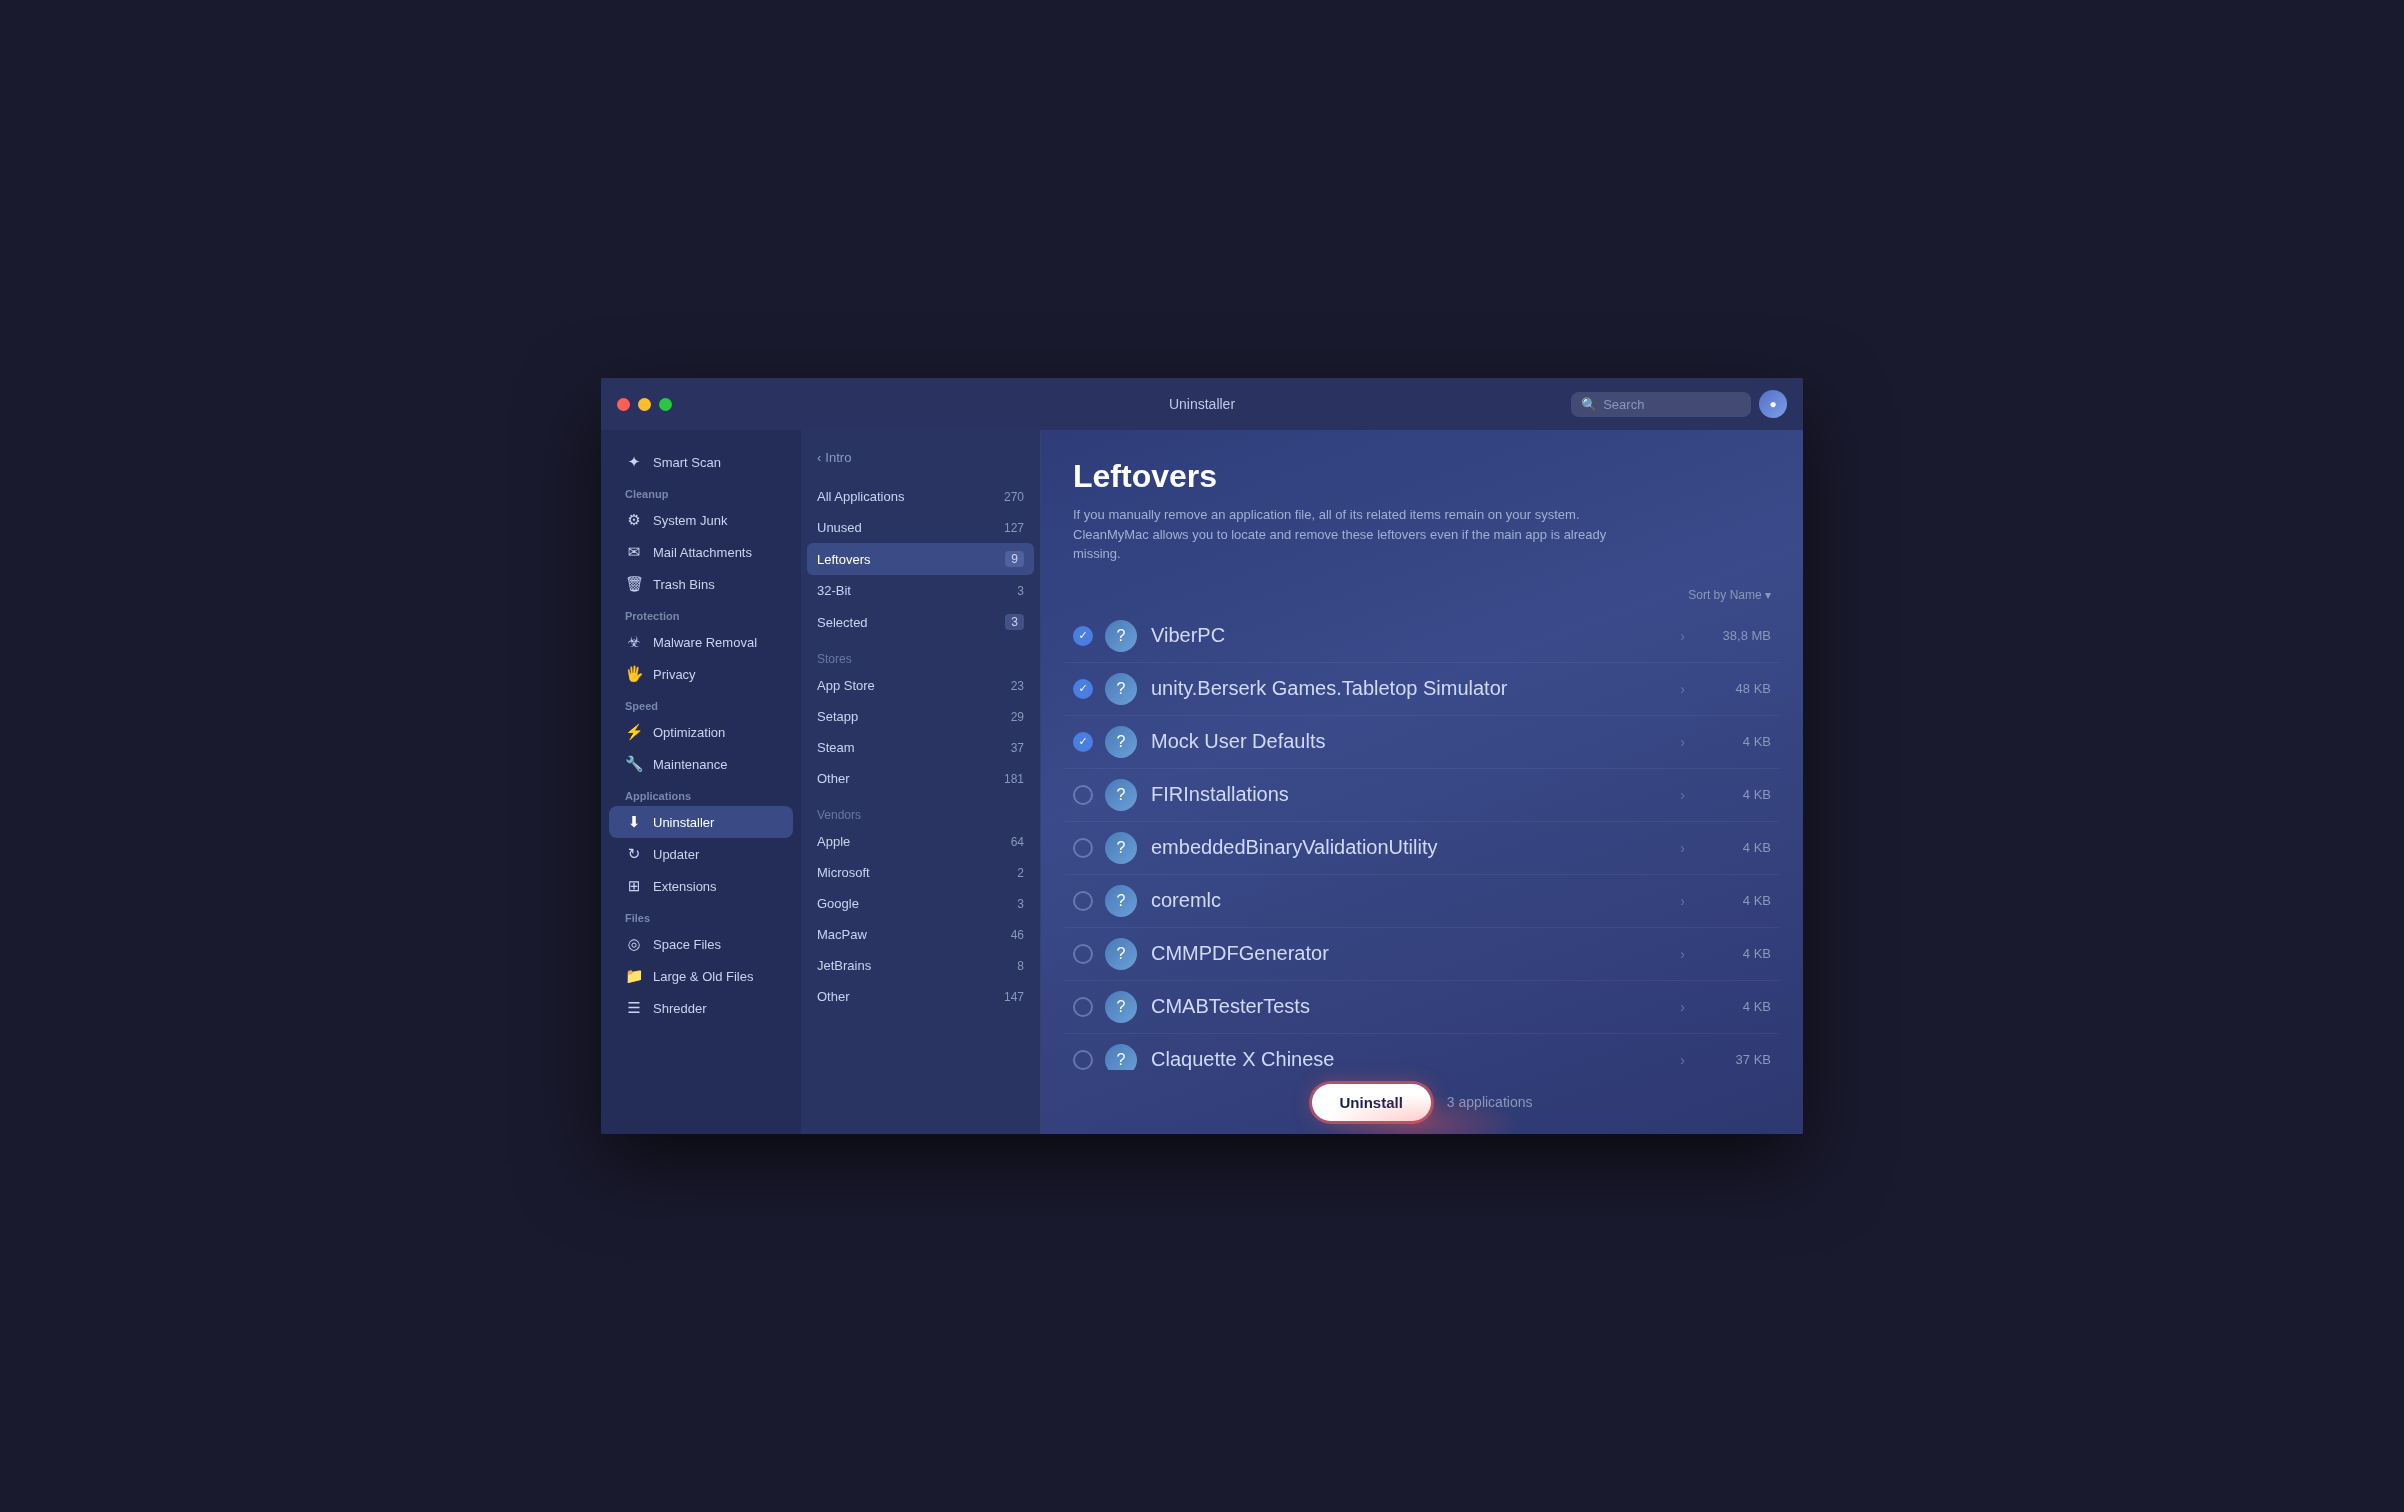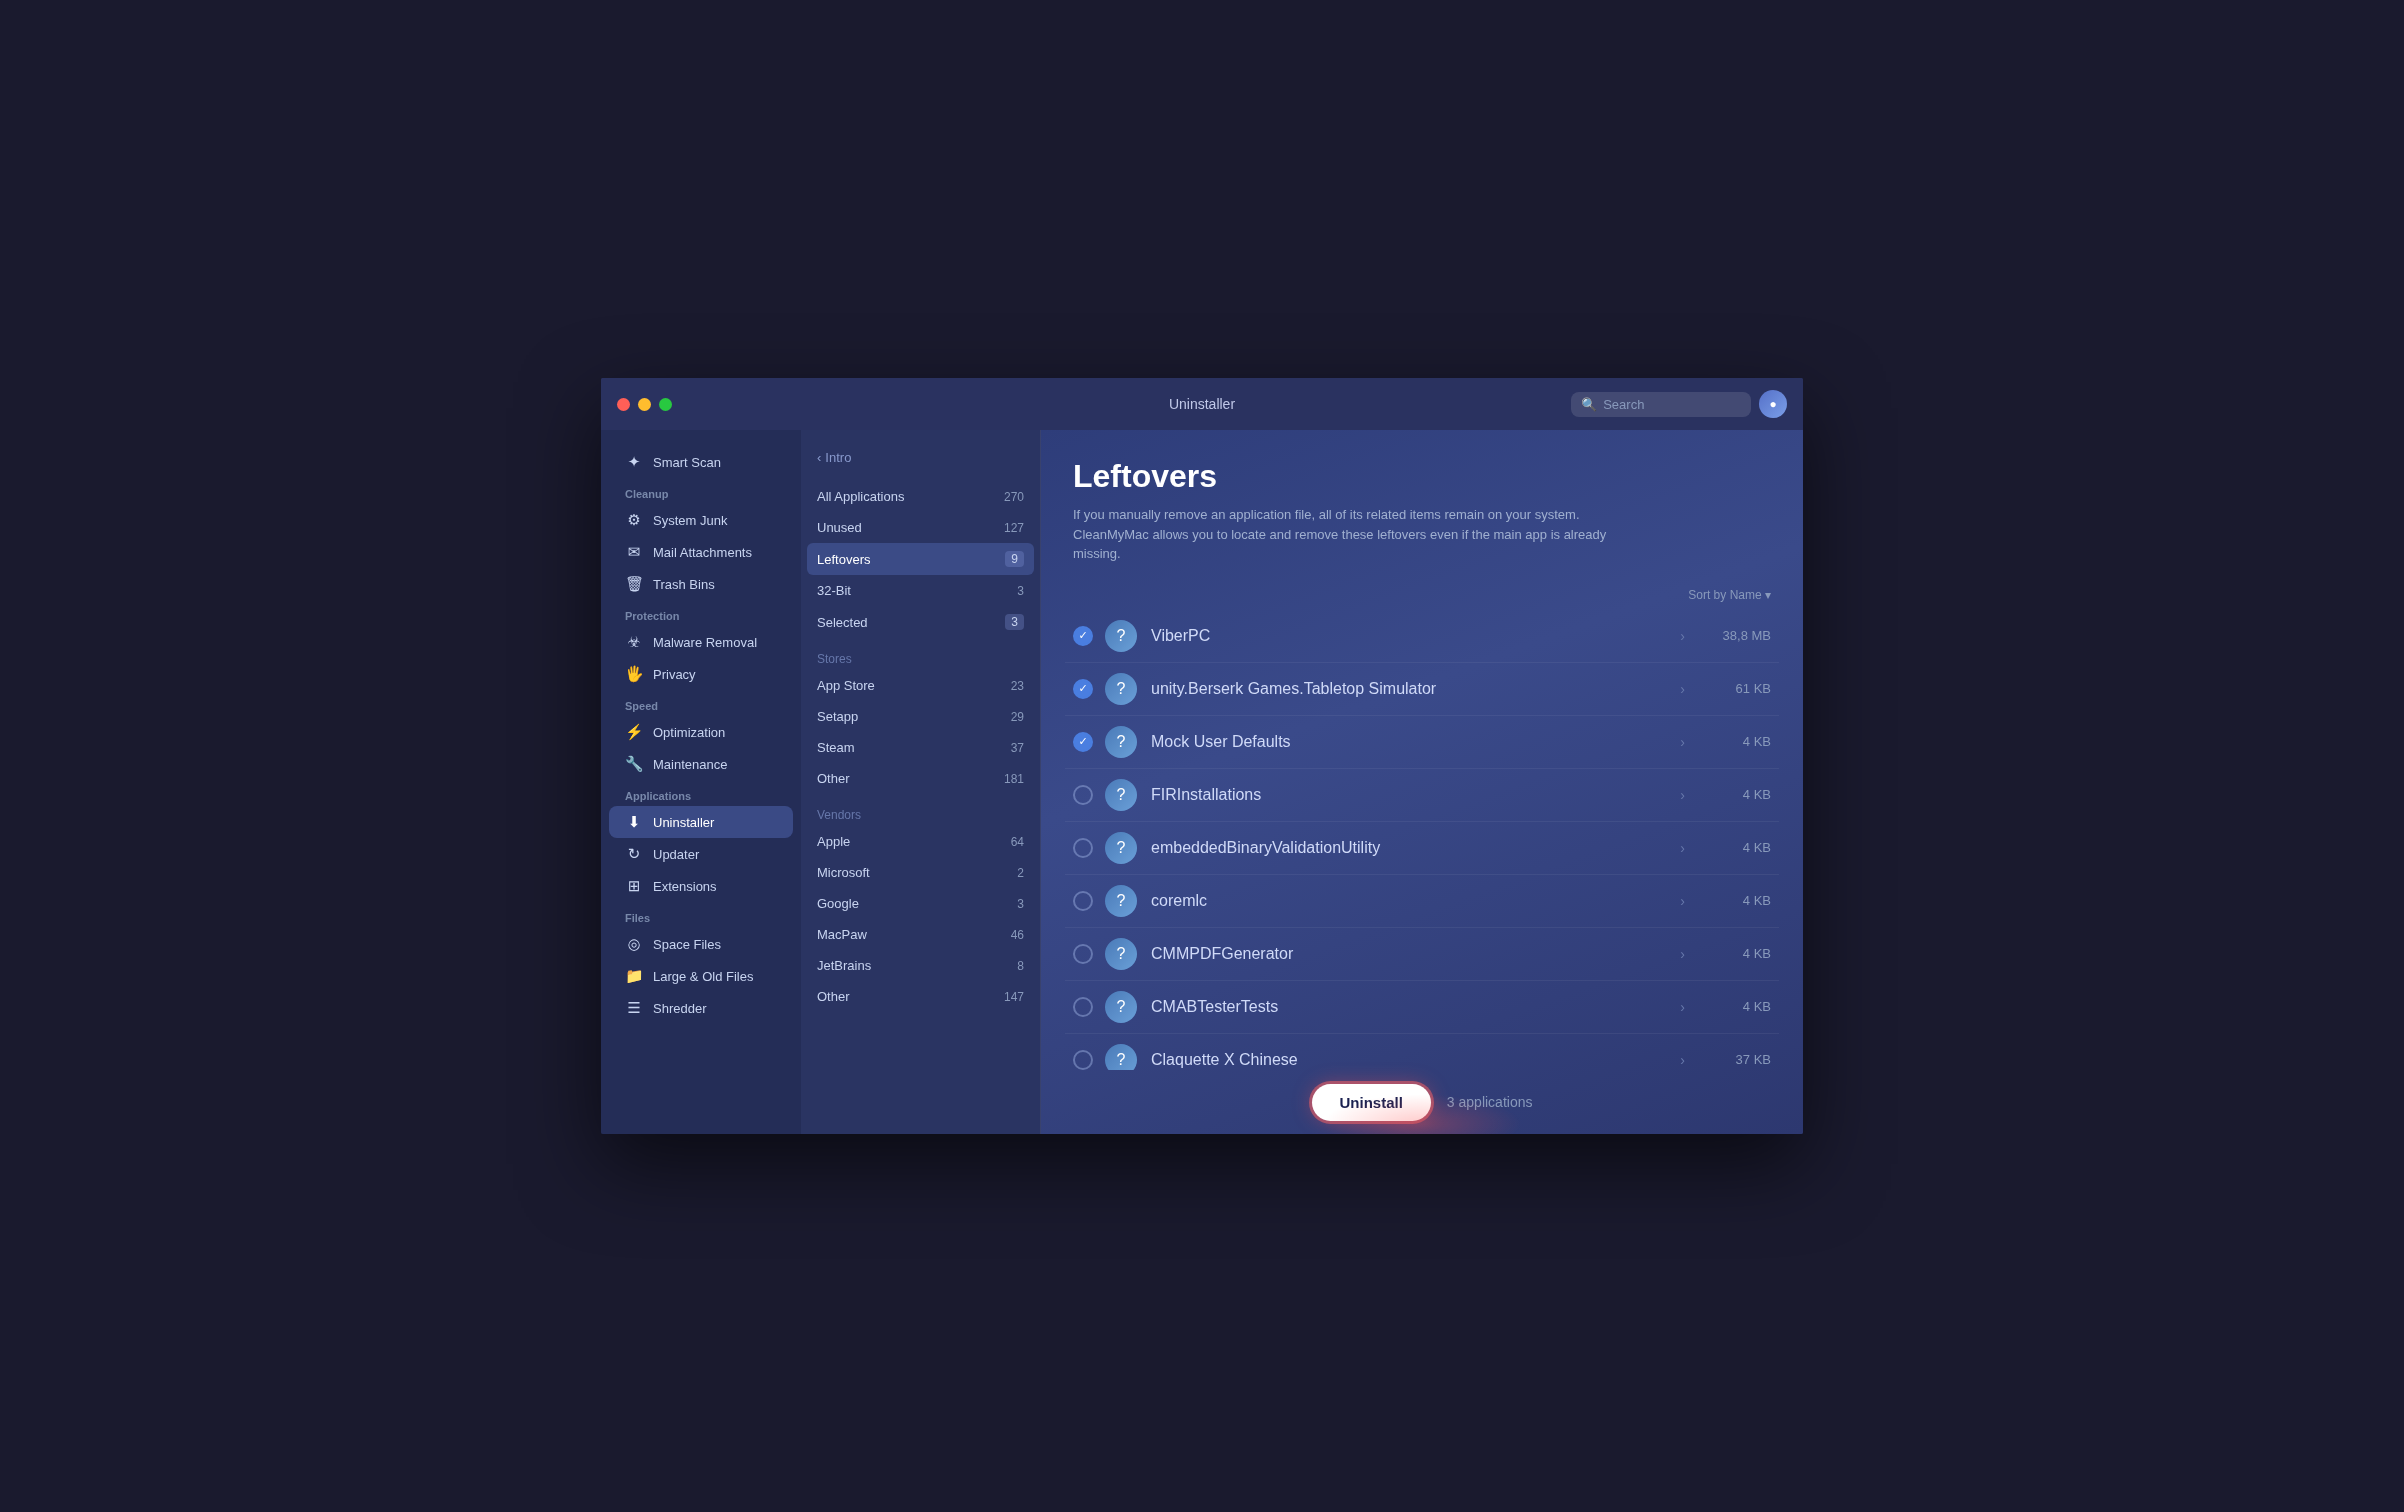--- a/index.html
+++ b/index.html
@@ -246,21 +246,21 @@
       align-items: center;
       justify-content: center;
       color: white;
       font-size: 16px;
       margin-right: 14px;
       flex-shrink: 0;
     }
     .app-name {
       flex: 1;
       color: #d0daf8;
-      font-size: 16px;
+      font-size: 20px;
     }
     .app-chevron {
       color: #6677aa;
       margin-right: 16px;
       font-size: 14px;
     }
     .app-size {
       color: #8899bb;
       font-size: 13px;
       min-width: 70px;
@@ -491,21 +491,21 @@
           <span class="app-name">ViberPC</span>
           <span class="app-chevron">›</span>
           <span class="app-size">38,8 MB</span>
         </div>
 
         <div class="app-row">
           <div class="checkbox checked"></div>
           <div class="app-icon">?</div>
           <span class="app-name">unity.Berserk Games.Tabletop Simulator</span>
           <span class="app-chevron">›</span>
-          <span class="app-size">61 KB</span>
+          <span class="app-size">48 KB</span>
         </div>
 
         <div class="app-row">
           <div class="checkbox checked"></div>
           <div class="app-icon">?</div>
           <span class="app-name">Mock User Defaults</span>
           <span class="app-chevron">›</span>
           <span class="app-size">4 KB</span>
         </div>
 

